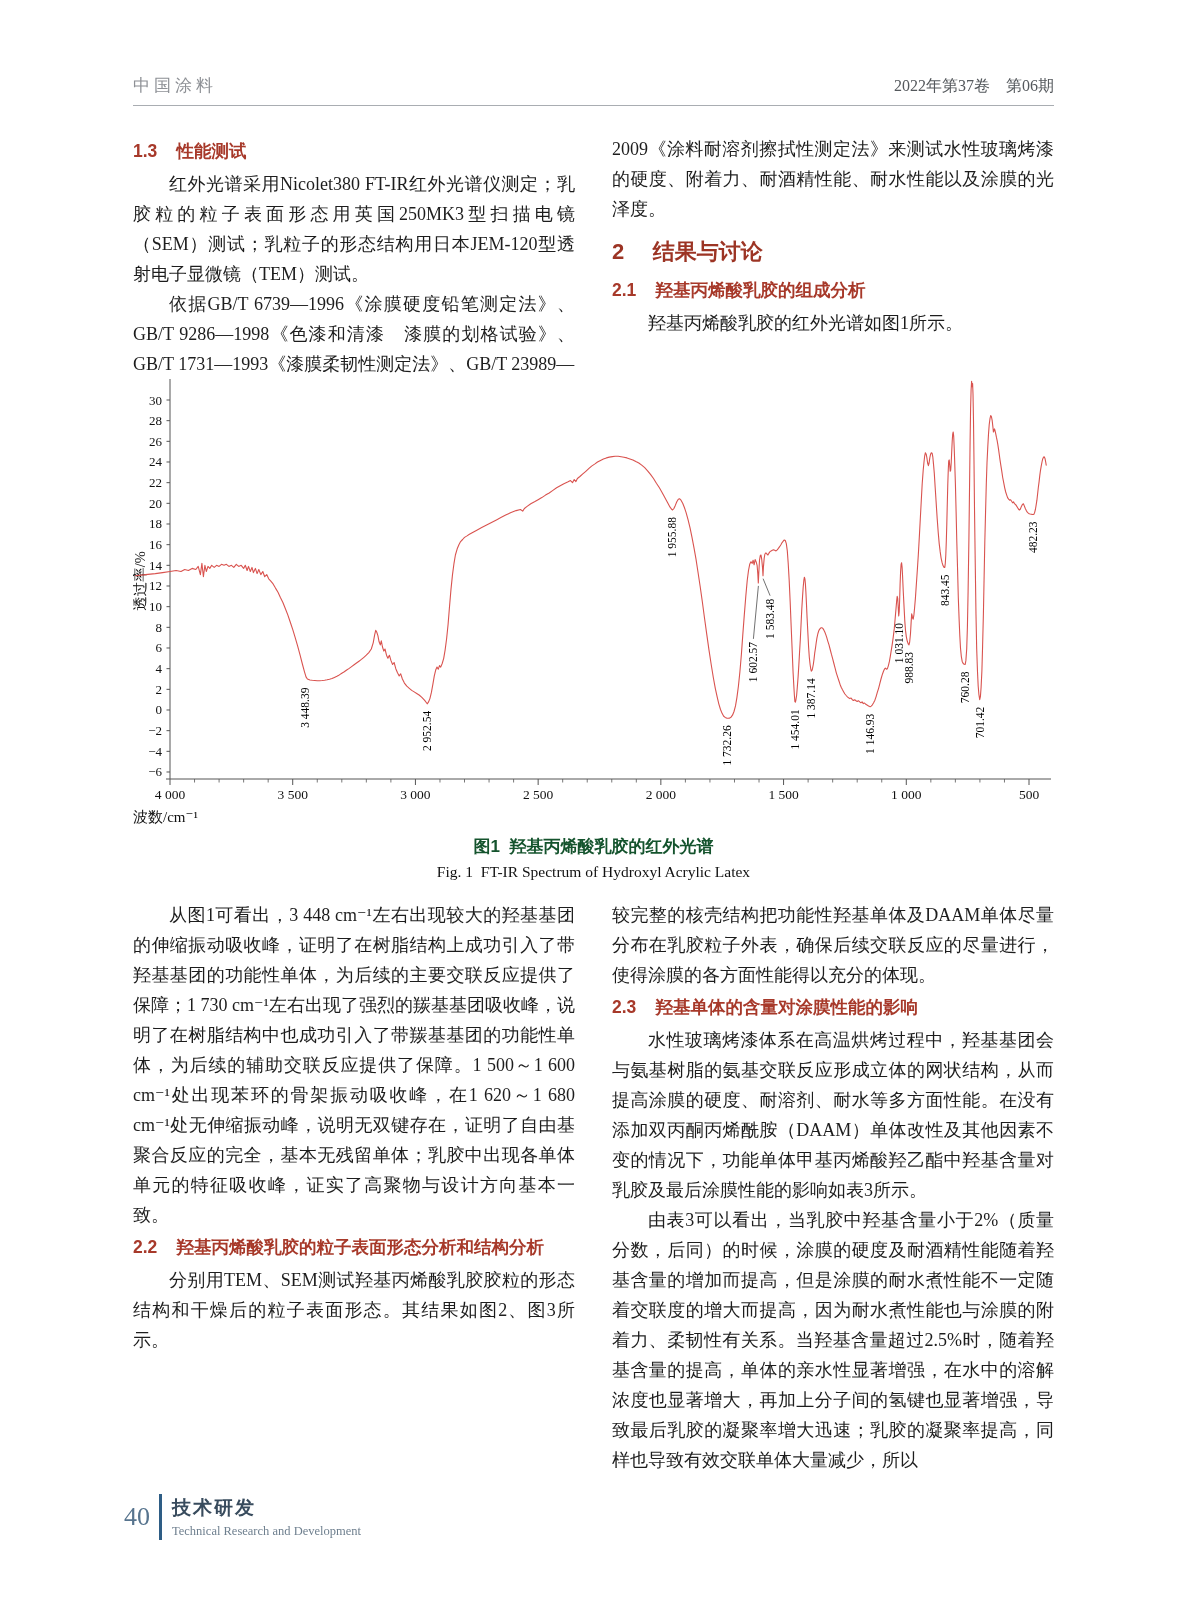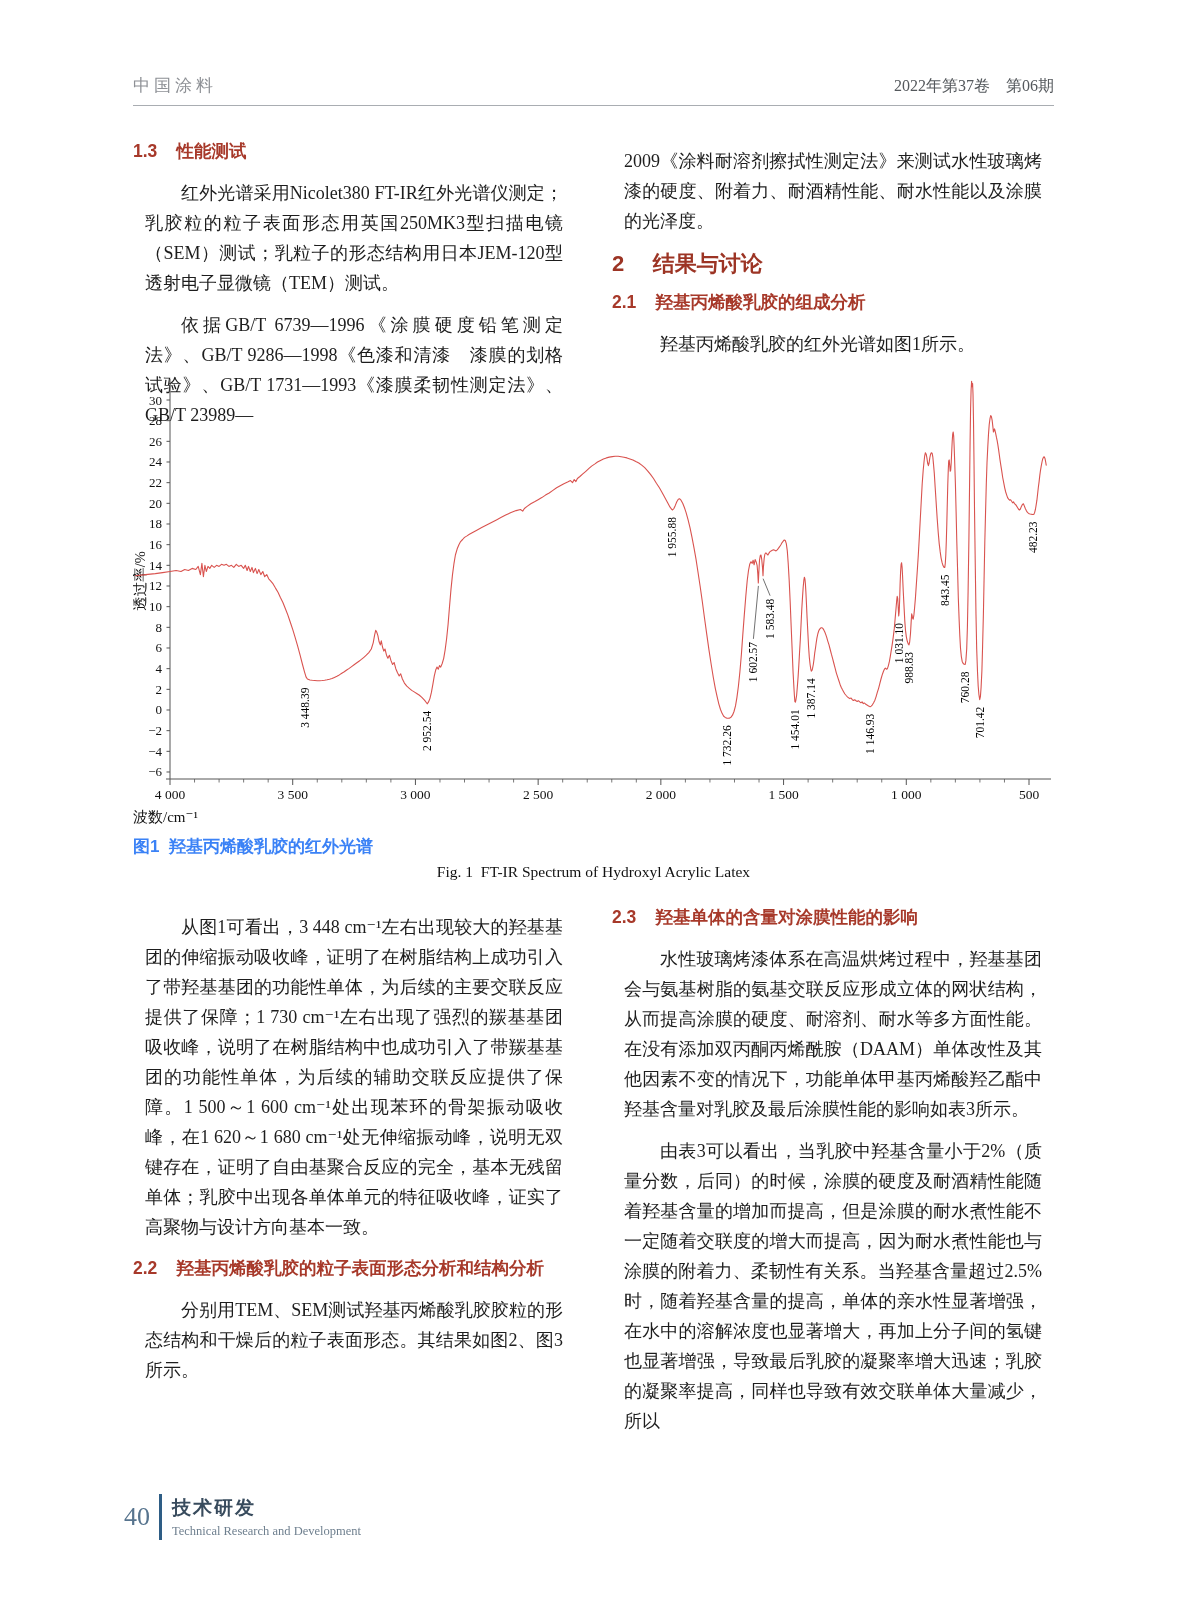--- a/index.html
+++ b/index.html
@@ -8,34 +8,34 @@
   
   .header{position:absolute;left:133px;top:74px;width:921px;display:flex;justify-content:space-between;
           align-items:flex-end;padding-bottom:8px;border-bottom:1.5px solid #a9adb2;}
   .journal{font-family:"Liberation Sans","DejaVu Sans",sans-serif;color:#8d9095;font-size:17px;letter-spacing:4px;}
   .issue{color:#54585c;font-size:16px;}
   
   .cols{position:absolute;left:133px;width:921px;display:flex;gap:37px;}
   .cols-top{top:134px;}
   .cols-bottom{top:900px;}
   .col{width:442px;font-size:18px;line-height:30px;text-align:justify;}
-  .col p{margin:12px;}
+  .col p{margin:0;}
   p.ind{text-indent:2em;}
   .sec-big{font-family:"Liberation Sans","DejaVu Sans",sans-serif;color:#9c3424;font-size:22px;
            font-weight:bold;margin:12px 0 8px 0;line-height:32px;}
   .sec-big .t{margin-left:1.3em;margin-top:8px;}
   .sec-sub{font-family:"Liberation Sans","DejaVu Sans",sans-serif;color:#a7392a;font-size:17.5px;
            font-weight:bold;margin:3px 0 3px 0;line-height:29px;}
   .sec-sub .t{margin-left:1.1em;}
   
   .figure{position:absolute;left:133px;top:366px;width:921px;}
   .figure svg{display:block;}
   .xlabel{text-align:left;font-size:15px;color:#111;margin-top:2px;}
-  .cap-cn{text-align:left;font-family:"Liberation Sans","DejaVu Sans",sans-serif;font-weight:bold;
-          font-size:17px;color:#3b82f6;margin-top:8px;white-space:pre-wrap;}
+  .cap-cn{text-align:center;font-family:"Liberation Sans","DejaVu Sans",sans-serif;font-weight:bold;
+          font-size:17px;color:#14532d;margin-top:8px;white-space:pre-wrap;}
   .cap-en{text-align:center;font-weight:normal;font-size:15.5px;color:#111;margin-top:5px;white-space:pre-wrap;}
   
   .footer{position:absolute;left:124px;top:1494px;display:flex;align-items:center;}
   .pagenum{font-size:26px;color:#57748e;margin-right:9px;}
   .fbar{width:3px;height:46px;background:#2e5d85;margin-right:10px;}
   .fcn{font-family:"Liberation Sans","DejaVu Sans",sans-serif;font-weight:bold;font-size:19px;
        color:#384b5d;letter-spacing:2px;}
   .fen{font-size:12.5px;color:#6e7f8e;margin-top:3px;}
 </style>
 </head>
@@ -181,20 +181,21 @@
 
   <div class="cols cols-bottom">
     <div class="col">
       <p class="ind">从图1可看出，3 448 cm⁻¹左右出现较大的羟基基团的伸缩振动吸收峰，证明了在树脂结构上成功引入了带羟基基团的功能性单体，为后续的主要交联反应提供了保障；1 730 cm⁻¹左右出现了强烈的羰基基团吸收峰，说明了在树脂结构中也成功引入了带羰基基团的功能性单体，为后续的辅助交联反应提供了保障。1 500～1 600 cm⁻¹处出现苯环的骨架振动吸收峰，在1 620～1 680 cm⁻¹处无伸缩振动峰，说明无双键存在，证明了自由基聚合反应的完全，基本无残留单体；乳胶中出现各单体单元的特征吸收峰，证实了高聚物与设计方向基本一致。</p>
       <div class="sec-sub">
         <span class="n">2.2</span><span class="t">羟基丙烯酸乳胶的粒子表面形态分析和结构分析</span>
       </div>
       <p class="ind">分别用TEM、SEM测试羟基丙烯酸乳胶胶粒的形态结构和干燥后的粒子表面形态。其结果如图2、图3所示。</p>
     </div>
     <div class="col">
+      <p>较完整的核壳结构把功能性羟基单体及DAAM单体尽量分布在乳胶粒子外表，确保后续交联反应的尽量进行，使得涂膜的各方面性能得以充分的体现。</p>
       <div class="sec-sub">
         <span class="n">2.3</span><span class="t">羟基单体的含量对涂膜性能的影响</span>
       </div>
       <p class="ind">水性玻璃烤漆体系在高温烘烤过程中，羟基基团会与氨基树脂的氨基交联反应形成立体的网状结构，从而提高涂膜的硬度、耐溶剂、耐水等多方面性能。在没有添加双丙酮丙烯酰胺（DAAM）单体改性及其他因素不变的情况下，功能单体甲基丙烯酸羟乙酯中羟基含量对乳胶及最后涂膜性能的影响如表3所示。</p>
       <p class="ind">由表3可以看出，当乳胶中羟基含量小于2%（质量分数，后同）的时候，涂膜的硬度及耐酒精性能随着羟基含量的增加而提高，但是涂膜的耐水煮性能不一定随着交联度的增大而提高，因为耐水煮性能也与涂膜的附着力、柔韧性有关系。当羟基含量超过2.5%时，随着羟基含量的提高，单体的亲水性显著增强，在水中的溶解浓度也显著增大，再加上分子间的氢键也显著增强，导致最后乳胶的凝聚率增大迅速；乳胶的凝聚率提高，同样也导致有效交联单体大量减少，所以</p>
     </div>
   </div>
 
   <div class="footer">
     <span class="pagenum">40</span>

